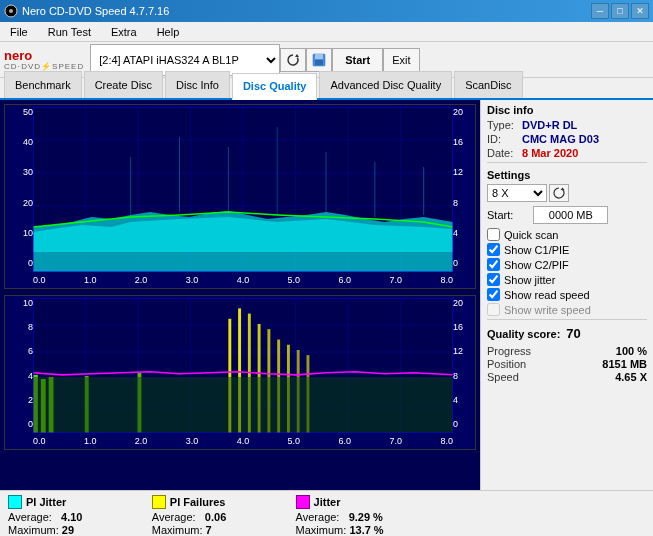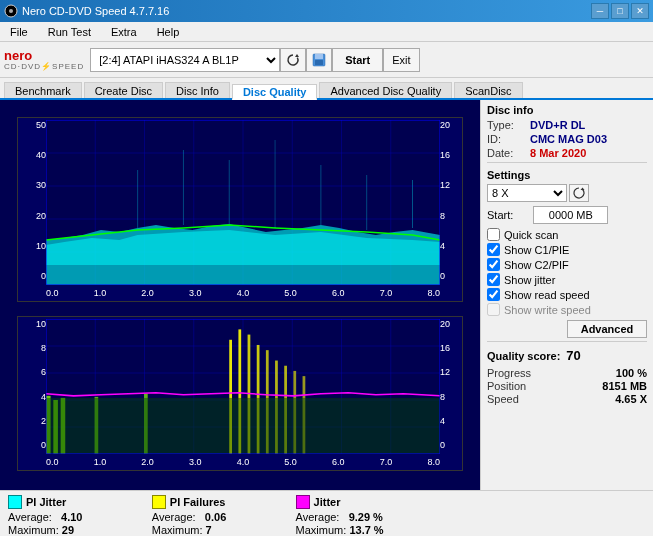--- a/index.html
+++ b/index.html
@@ -39,21 +39,21 @@
       height: 36px;
       display: flex;
       align-items: center;
       padding: 2px 4px;
       border-bottom: 1px solid #ccc;
     }
     .nero-logo { margin-right: 6px; }
     .nero-logo-text { font-weight: bold; font-size: 13px; color: #cc0000; line-height: 1; }
     .nero-logo-sub { font-size: 8px; color: #666; letter-spacing: 1px; }
     .drive-select {
-      width: 190px; height: 24px; border: 1px solid #aaa; background: white; font-size: 11px; padding: 0 4px;
+      width: 190px; height: 32px; border: 1px solid #aaa; background: white; font-size: 11px; padding: 0 4px;
     }
     .toolbar-btn {
       height: 24px; padding: 0 8px; border: 1px solid #aaa; background: #f5f5f5; cursor: pointer; font-size: 11px;
     }
     .toolbar-icon-btn {
       width: 26px; height: 24px; border: 1px solid #aaa; background: #f5f5f5; cursor: pointer; display: flex; align-items: center; justify-content: center;
     }
     .start-btn {
       height: 24px; padding: 0 12px; border: 1px solid #aaa; background: #f5f5f5; cursor: pointer; font-size: 11px; font-weight: bold;
     }
@@ -67,21 +67,21 @@
       padding: 0 4px;
       border-bottom: 2px solid #0078d7;
     }
     .tab {
       padding: 2px 10px;
       border: 1px solid #ccc;
       border-bottom: none;
       background: #e0e0e0;
       cursor: pointer;
       font-size: 11px;
-      height: 16px;
+      height: 27px;
       display: flex;
       align-items: center;
       margin-right: 2px;
     }
     .tab.active {
       background: white;
       border-bottom: 2px solid white;
       font-weight: bold;
       color: #0078d7;
       margin-bottom: -2px;
@@ -90,24 +90,24 @@
     
     .main-content {
       display: flex;
       height: 390px;
     }
     
     
     .chart-area {
       width: 480px;
       background: #000050;
-      padding: 17px;
+      padding: 4px;
       display: flex;
       flex-direction: column;
-      gap: 14px;
+      gap: 6px;
     }
     
     
     .chart-container {
       position: relative;
       background: #000060;
       border: 1px solid #333;
     }
     .chart-top { height: 185px; }
     .chart-bottom { height: 155px; }
@@ -119,33 +119,33 @@
       padding: 4px 6px;
       border-left: 1px solid #ccc;
       font-size: 11px;
     }
     .panel-section-title {
       font-weight: bold;
       font-size: 11px;
       margin-bottom: 3px;
       color: #000;
     }
-    .info-row { display: flex; gap: 8px; margin-bottom: 2px; }
+    .info-row { display: flex; gap: 0; margin-bottom: 2px; }
     .info-label { color: #333; min-width: 35px; }
     .info-value { color: #000080; font-weight: bold; }
     .info-value.red { color: #cc0000; }
     
     .settings-section { margin-top: 6px; }
     .settings-row { display: flex; align-items: center; gap: 20px; margin-bottom: 4px; }
     .settings-input-wide {
       width: 75px; height: 18px; border: 1px solid #aaa; font-size: 11px; padding: 0 12px; text-align: center; background: white;
     }
     .speed-row { display: flex; align-items: center; gap: 2px; margin-bottom: 4px; }
     .speed-select {
-      width: 80px; height: 18px; border: 1px solid #aaa; font-size: 11px; background: white;
+      width: 60px; height: 18px; border: 1px solid #aaa; font-size: 11px; background: white;
     }
     .checkbox-row { display: flex; align-items: center; gap: 4px; margin-bottom: 2px; }
     .checkbox-row input[type=checkbox] { width: 13px; height: 13px; }
     
     .advanced-btn {
       display: block;
       margin-left: auto;
       margin-top: 4px;
       padding: 2px 10px;
       border: 1px solid #aaa;
@@ -489,21 +489,20 @@
         <span>Show jitter</span>
       </div>
       <div class="checkbox-row">
         <input type="checkbox" checked="" style="">
         <span>Show read speed</span>
       </div>
       <div class="checkbox-row">
         <input type="checkbox" disabled="" style="">
         <span style="color:#888;">Show write speed</span>
       </div>
-      <button class="advanced-btn">Advanced</button>
     </div>
 
     <div class="separator"></div>
 
     <div class="quality-score-row">
       <span class="quality-label">Quality score:</span>
       <span class="quality-value">70</span>
     </div>
 
     <div class="progress-rows">

